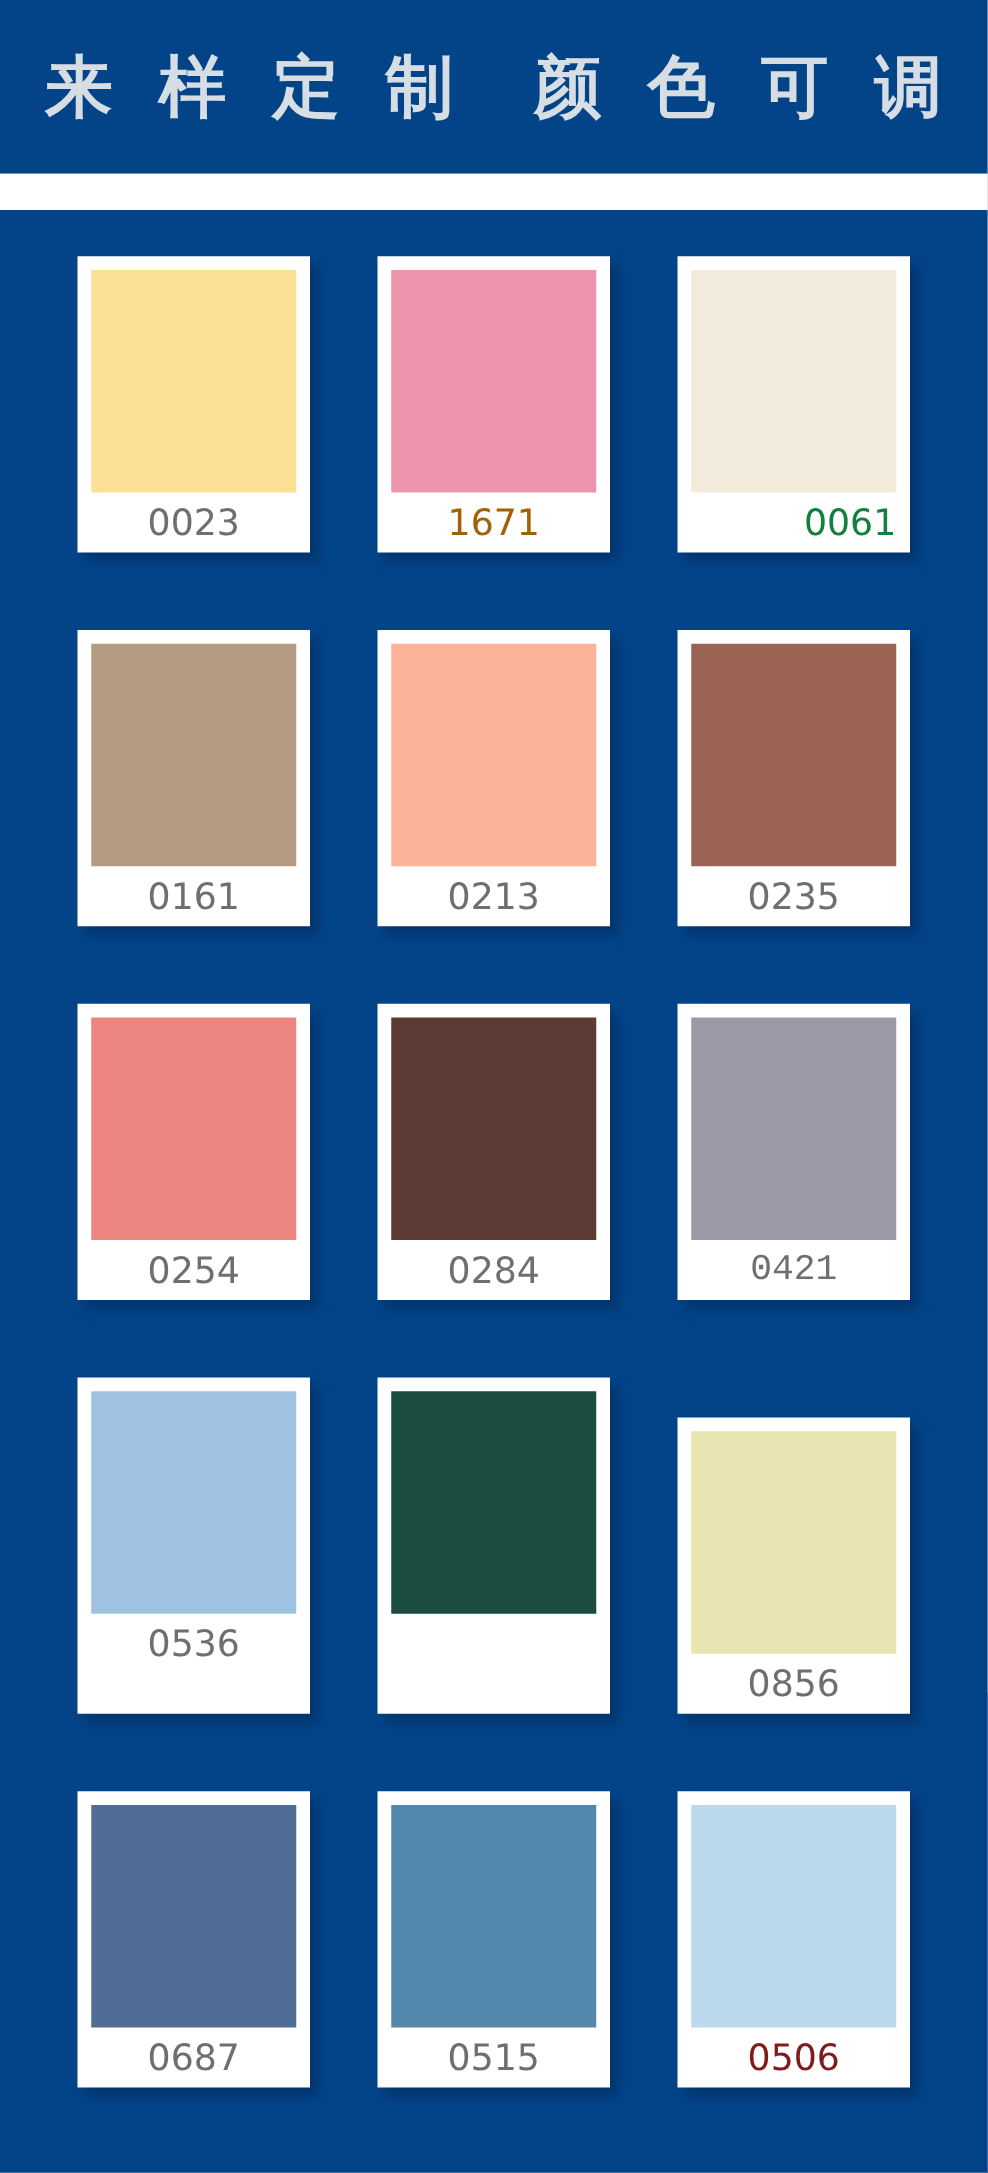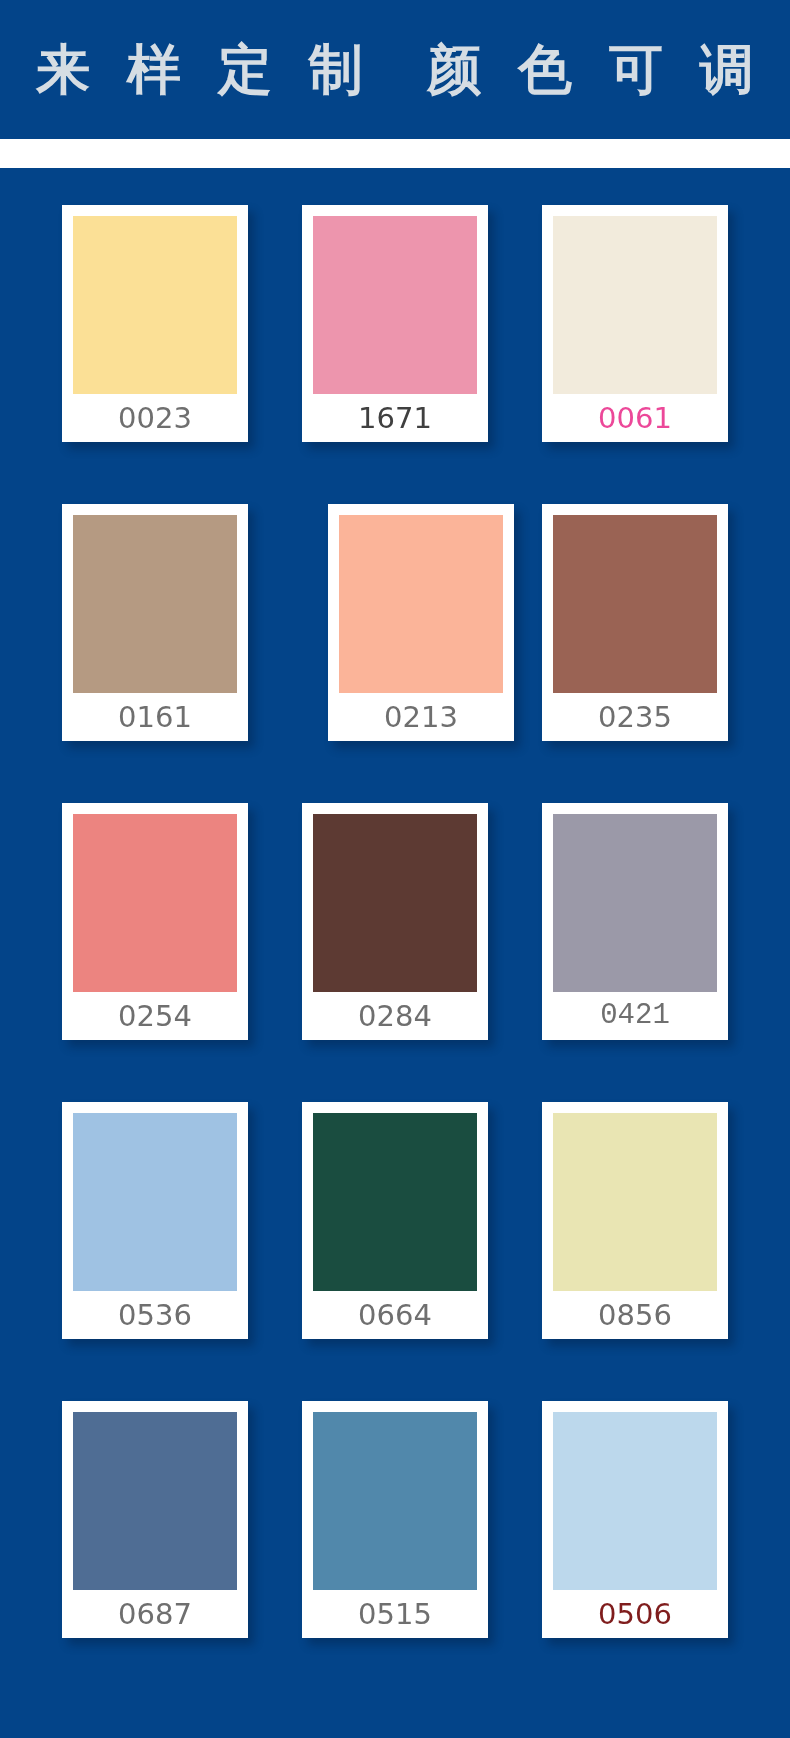--- a/index.html
+++ b/index.html
@@ -113,31 +113,31 @@
   <div class="header-gap"></div>
 
   <div class="swatch-body" style="background: rgb(3, 68, 137);">
     <div class="swatch-grid">
         <div class="swatch-card" style="background: rgb(255, 255, 255);">
           <div class="swatch-color" style="background: rgb(251, 224, 150);"></div>
           <div class="swatch-label" style="color: rgb(111, 111, 111);">0023</div>
         </div>
         <div class="swatch-card" style="background: rgb(255, 255, 255);">
           <div class="swatch-color" style="background: rgb(237, 149, 173);"></div>
-          <div class="swatch-label" style="color: #404040;">1671</div>
+          <div class="swatch-label" style="color: #a16207;">1671</div>
         </div>
         <div class="swatch-card" style="background: rgb(255, 255, 255);">
           <div class="swatch-color" style="background: rgb(242, 235, 220);"></div>
-          <div class="swatch-label" style="color: #ec4899;">0061</div>
+          <div class="swatch-label" style="color: #15803d; text-align: right;">0061</div>
         </div>
         <div class="swatch-card" style="background: rgb(255, 255, 255);">
           <div class="swatch-color" style="background: rgb(181, 154, 130);"></div>
           <div class="swatch-label" style="color: rgb(111, 111, 111);">0161</div>
         </div>
-        <div class="swatch-card" style="background: rgb(255, 255, 255); margin-left: 26px;">
+        <div class="swatch-card" style="background: rgb(255, 255, 255);">
           <div class="swatch-color" style="background: rgb(251, 180, 153);"></div>
           <div class="swatch-label" style="color: rgb(111, 111, 111);">0213</div>
         </div>
         <div class="swatch-card" style="background: rgb(255, 255, 255);">
           <div class="swatch-color" style="background: rgb(154, 99, 84);"></div>
           <div class="swatch-label" style="color: rgb(111, 111, 111);">0235</div>
         </div>
         <div class="swatch-card" style="background: rgb(255, 255, 255);">
           <div class="swatch-color" style="background: rgb(236, 132, 128);"></div>
           <div class="swatch-label" style="color: rgb(111, 111, 111);">0254</div>
@@ -149,23 +149,22 @@
         <div class="swatch-card" style="background: rgb(255, 255, 255);">
           <div class="swatch-color" style="background: rgb(155, 153, 168);"></div>
           <div class="swatch-label" style="color: rgb(111, 111, 111); font-family: Liberation Mono, monospace;">0421</div>
         </div>
         <div class="swatch-card" style="background: rgb(255, 255, 255);">
           <div class="swatch-color" style="background: rgb(159, 194, 227);"></div>
           <div class="swatch-label" style="color: rgb(111, 111, 111);">0536</div>
         </div>
         <div class="swatch-card" style="background: rgb(255, 255, 255);">
           <div class="swatch-color" style="background: rgb(26, 77, 64);"></div>
-          <div class="swatch-label" style="color: rgb(111, 111, 111);">0664</div>
         </div>
-        <div class="swatch-card" style="background: rgb(255, 255, 255);">
+        <div class="swatch-card" style="background: rgb(255, 255, 255); margin-top: 32px;">
           <div class="swatch-color" style="background: rgb(233, 229, 179);"></div>
           <div class="swatch-label" style="color: rgb(111, 111, 111);">0856</div>
         </div>
         <div class="swatch-card" style="background: rgb(255, 255, 255);">
           <div class="swatch-color" style="background: rgb(79, 109, 148);"></div>
           <div class="swatch-label" style="color: rgb(111, 111, 111);">0687</div>
         </div>
         <div class="swatch-card" style="background: rgb(255, 255, 255);">
           <div class="swatch-color" style="background: rgb(81, 136, 171);"></div>
           <div class="swatch-label" style="color: rgb(111, 111, 111);">0515</div>

